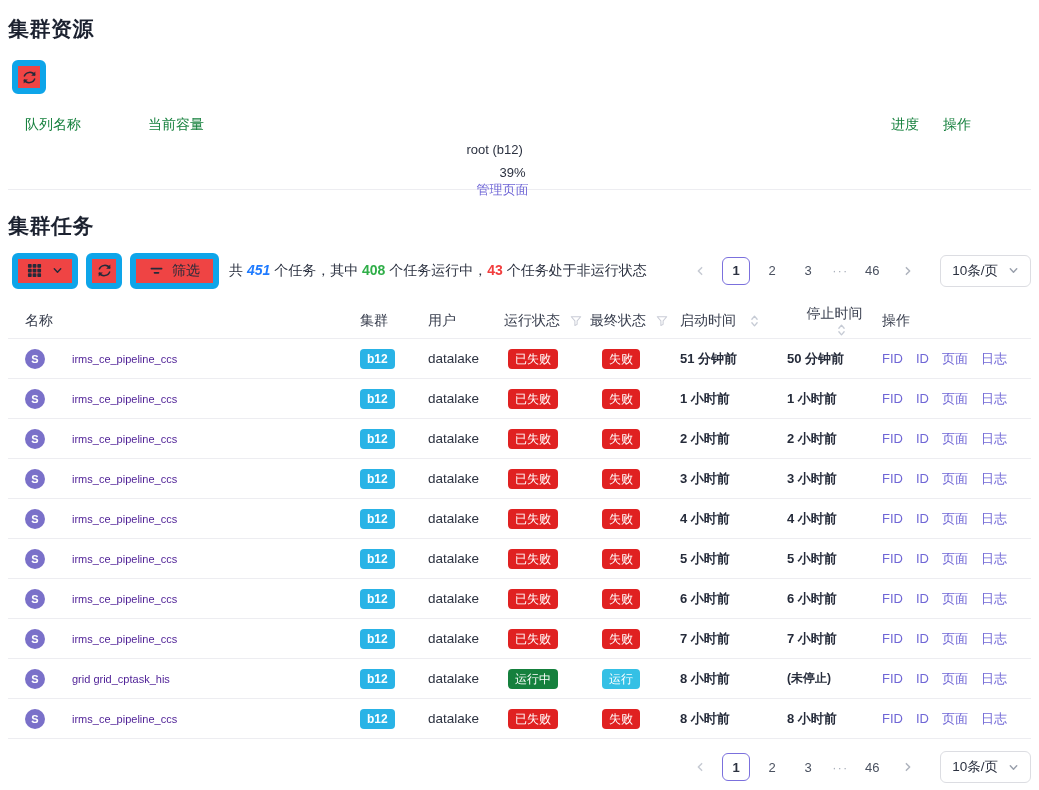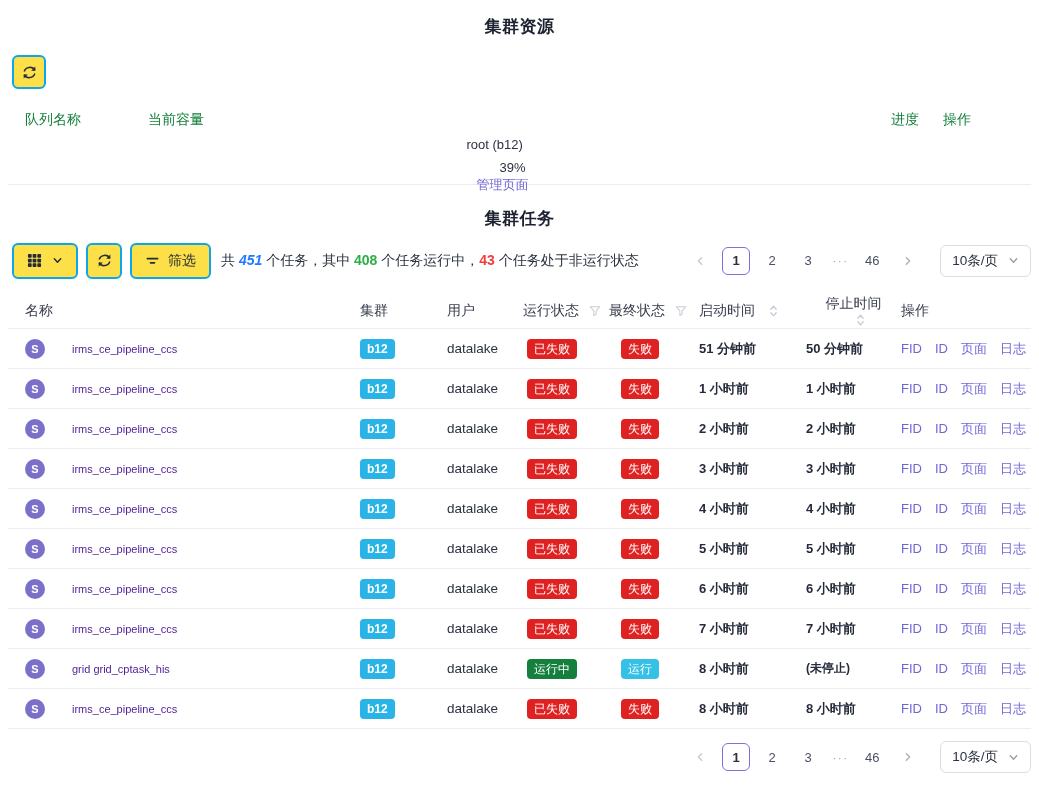--- a/index.html
+++ b/index.html
@@ -4,27 +4,27 @@
 <style>
   * { margin:0; padding:0; box-sizing:border-box; }
   html,body { background:#fff; }
   body {
     width:1039px; height:790px; overflow:hidden;
     font-family:"Liberation Sans","DejaVu Sans",sans-serif;
     color:#2b3140;
   }
   .page { width:1039px; height:790px; padding:0 8px; }
 
-  .section-title { font-size:17px; font-weight:700; color:#1c2230; letter-spacing:.5px;text-align:center; }
+  .section-title { font-size:21px; font-weight:700; color:#1c2230; letter-spacing:.5px; }
   .title-res { padding-top:15px; }
   .title-task { margin-top:22px; }
 
   
   .icon-btn, .tool-btn {
-    background:#fde047; border:2px solid #0ea5e9; border-radius:6px;
+    background:#ef4444; border:6px solid #0ea5e9; border-radius:6px;
     display:inline-flex; align-items:center; justify-content:center;
     color:#242b3a; cursor:pointer;
   }
   .refresh-standalone { width:34px; height:34px; margin:17px 0 0 4px; }
   .toolbar { margin-top:12px; display:flex; align-items:center; height:37px; }
   .tool-btn { height:36px; }
   .btn-grid { width:66px; gap:10px; margin-left:4px; }
   .btn-refresh { width:36px; margin-left:8px; }
   .btn-filter { padding:0 13px; gap:8px; margin-left:8px; font-size:14px; color:#242b3a; }
 
@@ -61,21 +61,21 @@
   .page-size-select { height:32px; border:1px solid #dcdde2; border-radius:6px;
     display:inline-flex; align-items:center; gap:10px; padding:0 11px;
     font-size:13.5px; color:#2b3140; margin-left:14px; cursor:pointer; background:#fff; }
 
   
   .table2 { margin-top:14px; }
   .t2-header { display:flex; align-items:center; height:36px; border-bottom:1px solid #ededf1; }
   .t2-row { display:flex; align-items:center; height:40px; border-bottom:1px solid #ededf1; }
   .c-name { width:344px; padding-left:17px; display:flex; align-items:center; gap:12px; }
   .c-cluster { width:68px; padding-left:8px; }
-  .c-user { width:76px; padding-left:8px; font-size:13.5px;margin-left:19px; }
+  .c-user { width:76px; padding-left:8px; font-size:13.5px; }
   .c-run { width:86px; padding-left:8px; }
   .c-final { width:90px; padding-left:8px; }
   .c-start { width:105px; padding-left:8px; }
   .c-stop { width:105px; padding-left:10px;flex-direction:column; }
   .c-ops { flex:1; display:flex; align-items:center; gap:13px; }
   .t2-header .hcell { display:flex; align-items:center; }
   .hlabel { font-size:14px; font-weight:500; color:#363c4c; }
   .h-icon { margin-left:10px; display:inline-flex; cursor:pointer; }
   .sort-icon { margin-left:14px; }
   .task-name { font-size:11px; color:#4c1d95;padding-left:15px; }

